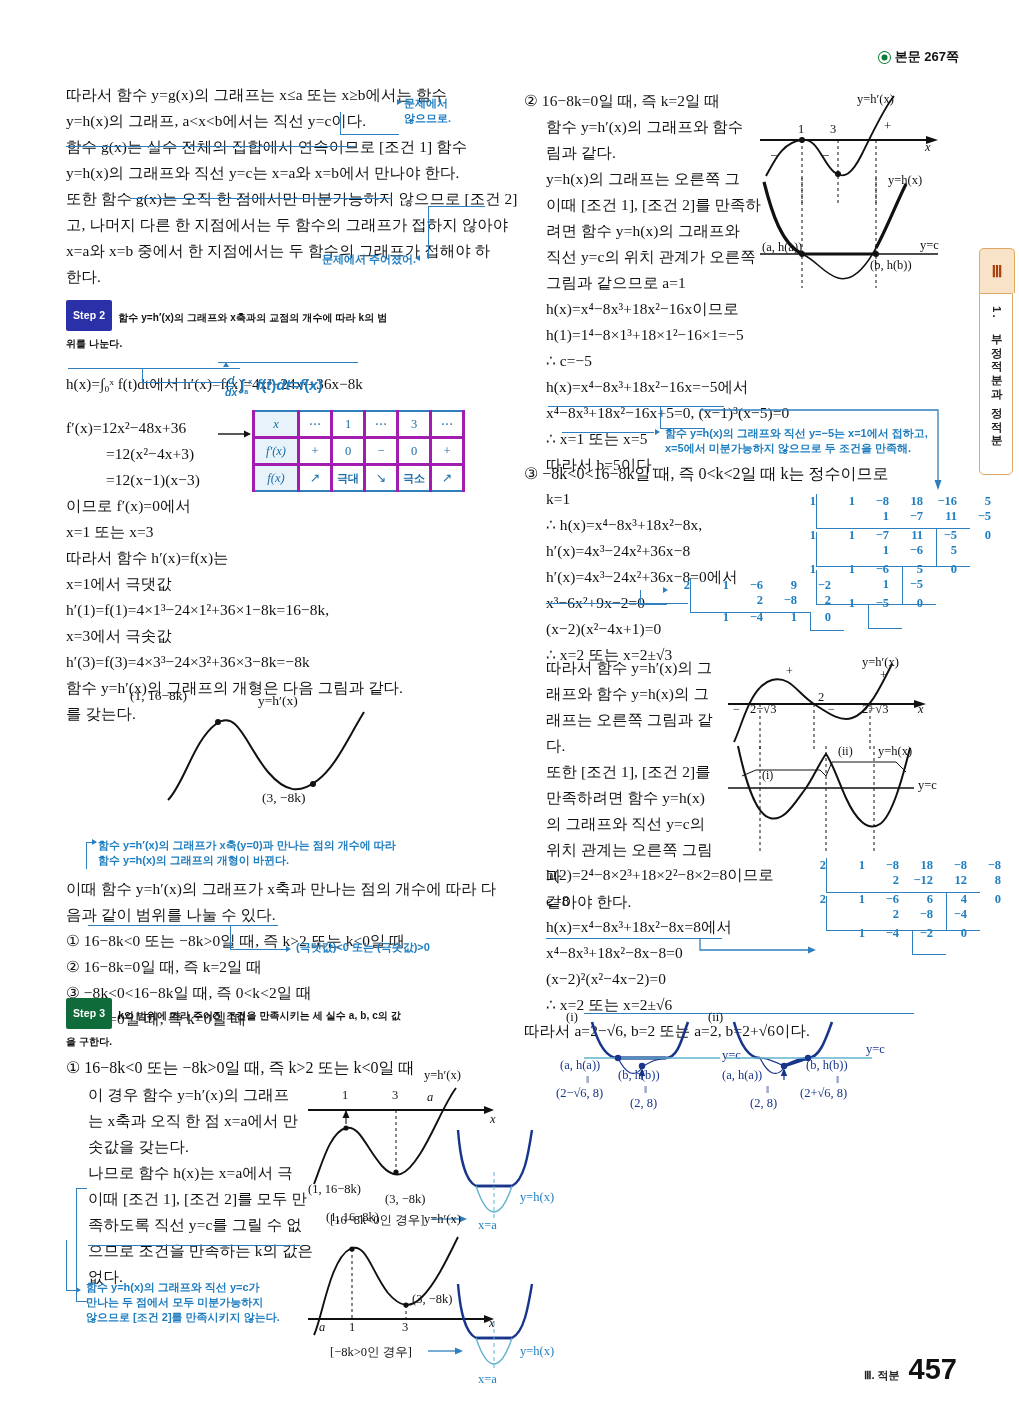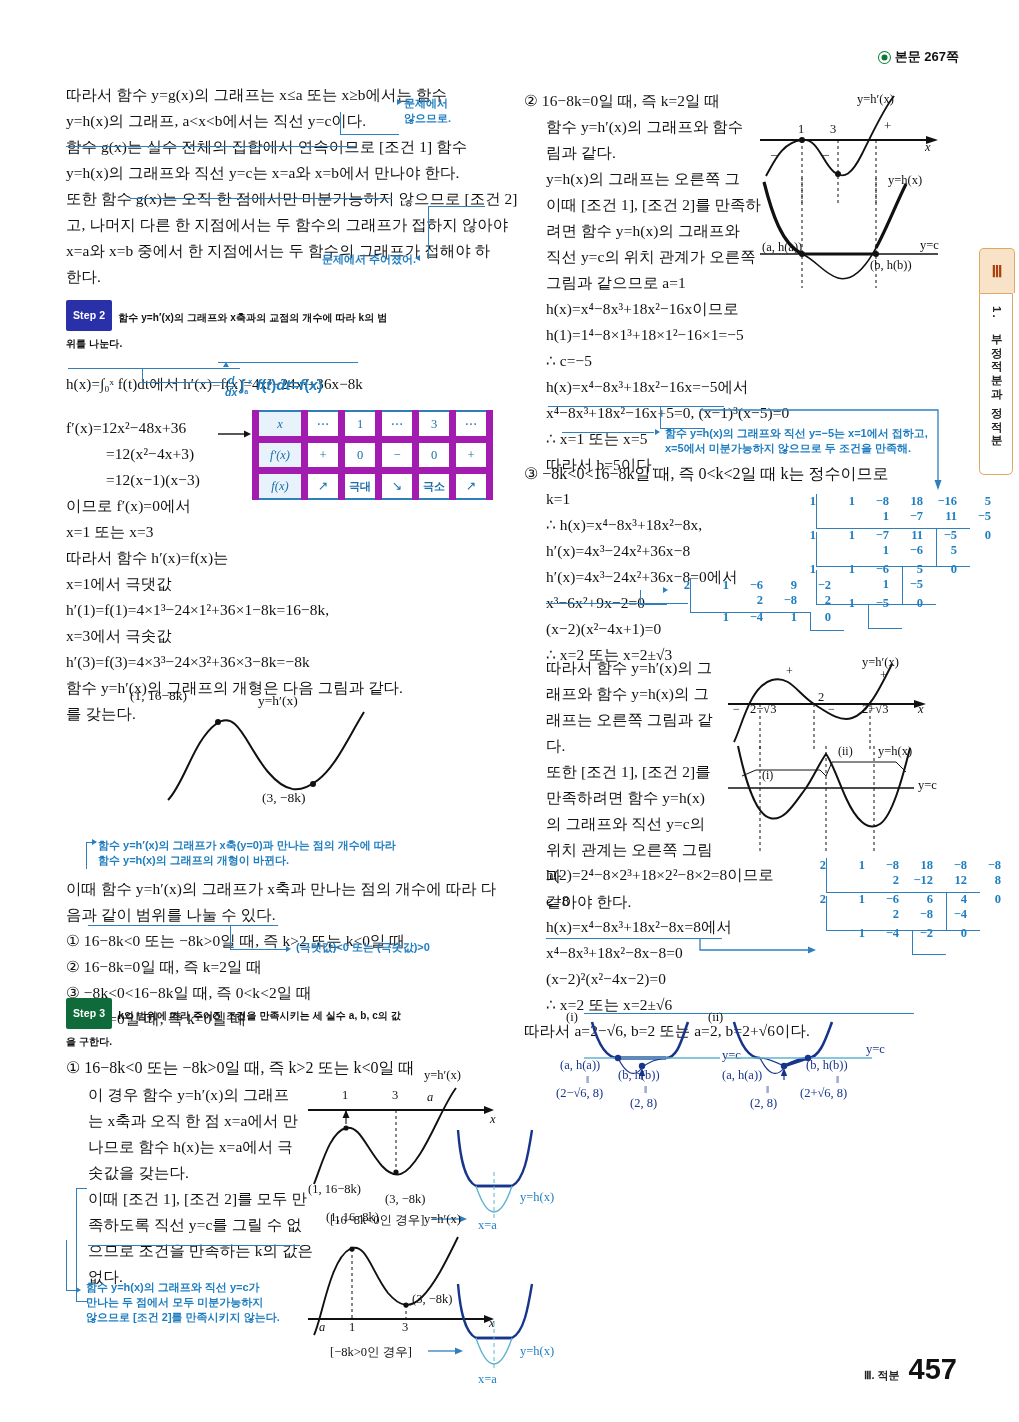--- a/index.html
+++ b/index.html
@@ -56,21 +56,21 @@
   .leadT{position:absolute;border:0;border-left:1.3px solid #2f7fbe;border-top:1.3px solid #2f7fbe;}
   .arrw{position:absolute;width:0;height:0;border-top:3.2px solid transparent;border-bottom:3.2px solid transparent;
         border-left:5px solid #2f7fbe;}
   .arrwL{position:absolute;width:0;height:0;border-top:3.2px solid transparent;border-bottom:3.2px solid transparent;
         border-right:5px solid #2f7fbe;}
   .arrwD{position:absolute;width:0;height:0;border-left:3.2px solid transparent;border-right:3.2px solid transparent;
         border-top:5px solid #2f7fbe;}
 
   
   .idtable{border-collapse:collapse;font-size:12.5px;color:#1b6ea8;background:#fff;}
-  .idtable td{border:7px solid #a21caf;padding:2px 0;text-align:center;min-width:30px;height:20px;
+  .idtable td{border:3px solid #a21caf;padding:2px 0;text-align:center;min-width:30px;height:20px;
               font-family:"Liberation Serif",serif;}
   .idtable tr:first-child td{border-top:2px solid #2f7fbe;}
   .idtable tr:last-child td{border-bottom:2px solid #2f7fbe;}
   .idtable td.hd{background:#e7f2fa;min-width:42px;font-style:italic;}
   .idtable td.kr2{font-family:"Liberation Sans",sans-serif;font-weight:bold;font-size:11px;}
 
   
   .syn{position:absolute;color:#1f7ec0;font-family:"Liberation Serif",serif;font-size:12.5px;font-weight:bold;}
   .syn .row{display:flex;}
   .syn .c{width:34px;text-align:right;}
@@ -229,22 +229,22 @@
     <div class="ln">
       <span class="step s3">Step 3</span><span class="kr">k의 범위에 따라 주어진 조건을 만족시키는 세 실수 a, b, c의 값</span>
     </div>
     <div class="ln kr">을 구한다.</div>
   </div>
 
   <div style="position:absolute;left:66px;top:1058px;width:440px;">① 16−8k&lt;0 또는 −8k&gt;0일 때, 즉 k&gt;2 또는 k&lt;0일 때</div>
   <div style="position:absolute;left:88px;top:1082px;width:230px;">
     <div class="ln wrap">이 경우 함수 y=h′(x)의 그래프</div>
     <div class="ln wrap">는 x축과 오직 한 점 x=a에서 만</div>
+    <div class="ln wrap">솟값을 갖는다.</div>
     <div class="ln wrap">나므로 함수 h(x)는 x=a에서 극</div>
-    <div class="ln wrap">솟값을 갖는다.</div>
     <div class="ln wrap">이때 [조건 1], [조건 2]를 모두 만</div>
     <div class="ln wrap">족하도록 직선 y=c를 그릴 수 없</div>
     <div class="ln wrap">으므로 조건을 만족하는 k의 값은</div>
     <div class="ln wrap">없다.</div>
   </div>
 
   <div style="position:absolute;left:76px;top:1188px;width:10px;height:112px;border-left:1.3px solid #2f7fbe;border-top:1.3px solid #2f7fbe;border-bottom:1.3px solid #2f7fbe;"></div>
   <div style="position:absolute;left:66px;top:1240px;width:12px;height:50px;border-left:1.3px solid #2f7fbe;border-bottom:1.3px solid #2f7fbe;"></div>
   <div class="arrw" style="left:76px;top:1287px;"></div>
   <div class="noteblk" style="left:86px;top:1280px;width:240px;">

